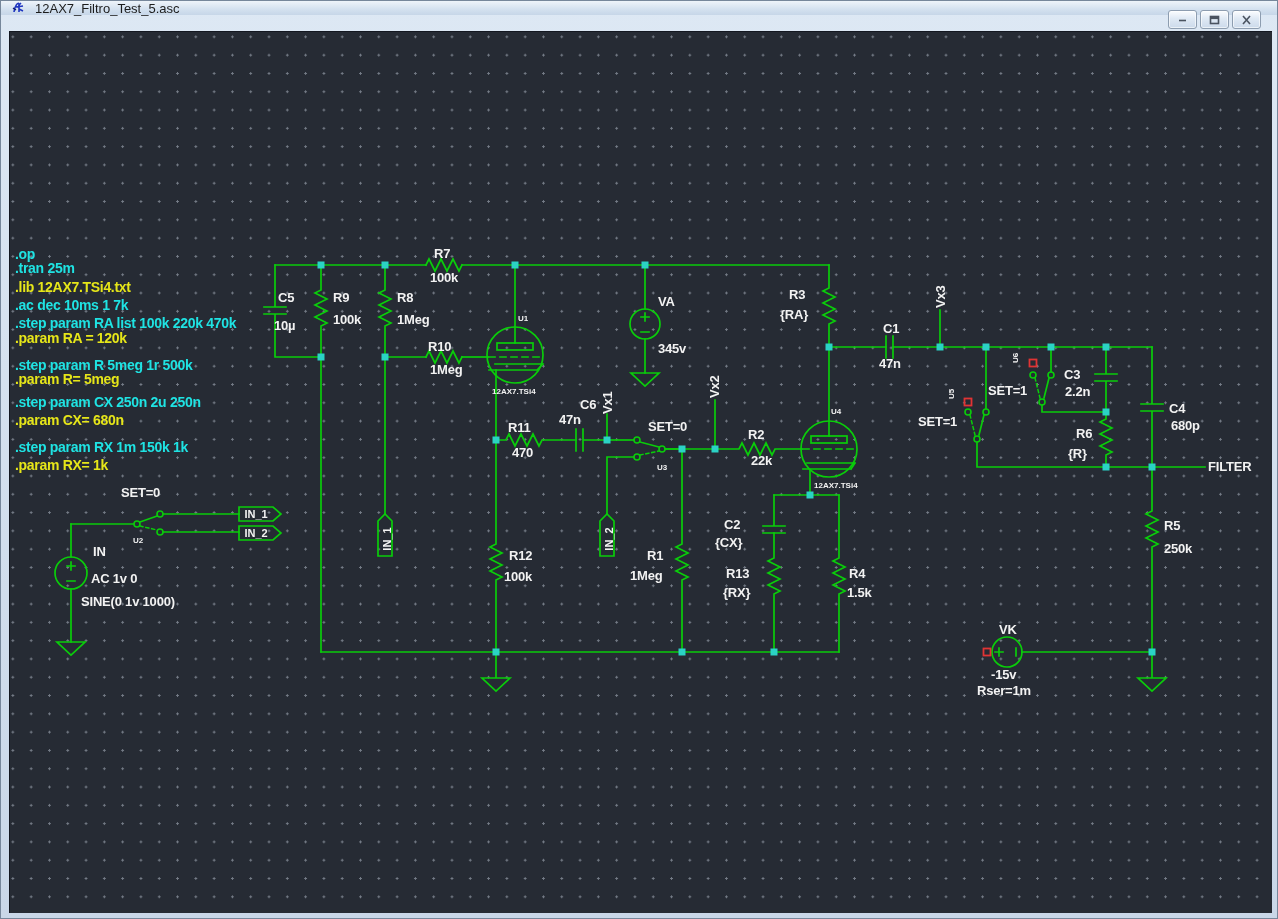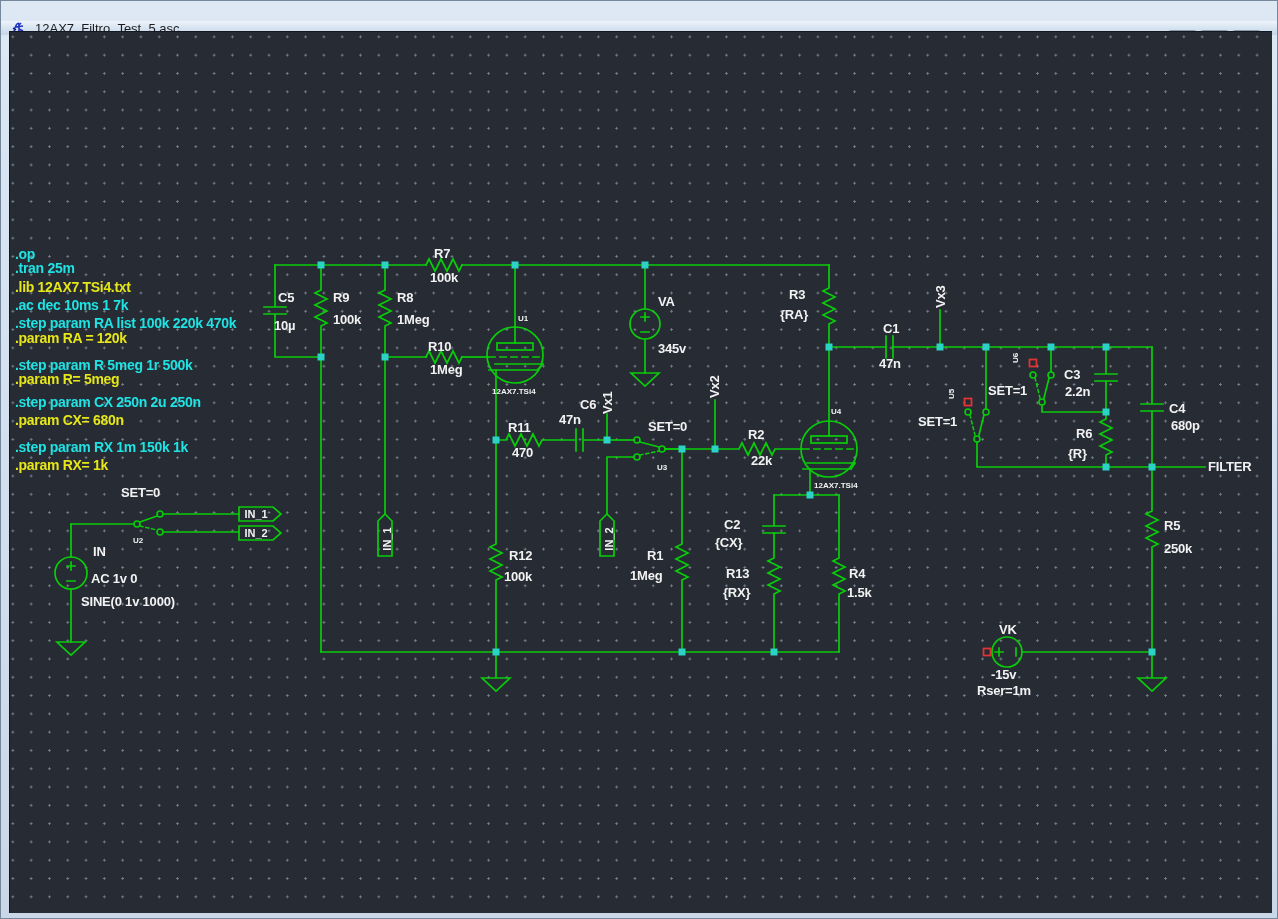--- a/index.html
+++ b/index.html
@@ -6,21 +6,20 @@
   .window{
     position:relative;width:1278px;height:919px;
     background:linear-gradient(#dde8f4,#c9d7e8);
     border:1px solid #76879b;box-sizing:border-box;
     font-family:"Liberation Sans",sans-serif;
   }
   .titlebar{
     position:absolute;left:0;top:0;width:100%;height:14px;
     display:flex;align-items:center;
     background:linear-gradient(#eef4fa,#d5e2f0 55%,#c6d6e8);
-    margin-top:20px;
   }
   .app-icon{margin-left:9px;width:18px;height:18px;display:inline-block;}
   .title-text{margin-left:7px;font-size:13px;color:#1c1c1c;}
   .win-buttons{position:absolute;right:16px;top:9px;display:flex;gap:3px;}
   .win-btn{
     width:29px;height:19px;padding:0;border:1px solid #8d9db0;border-radius:3px;
     background:linear-gradient(#fbfdff,#dfe9f4 45%,#ccdaeb);
     display:flex;align-items:center;justify-content:center;cursor:pointer;
     box-shadow:inset 0 0 0 1px rgba(255,255,255,.6);
   }

